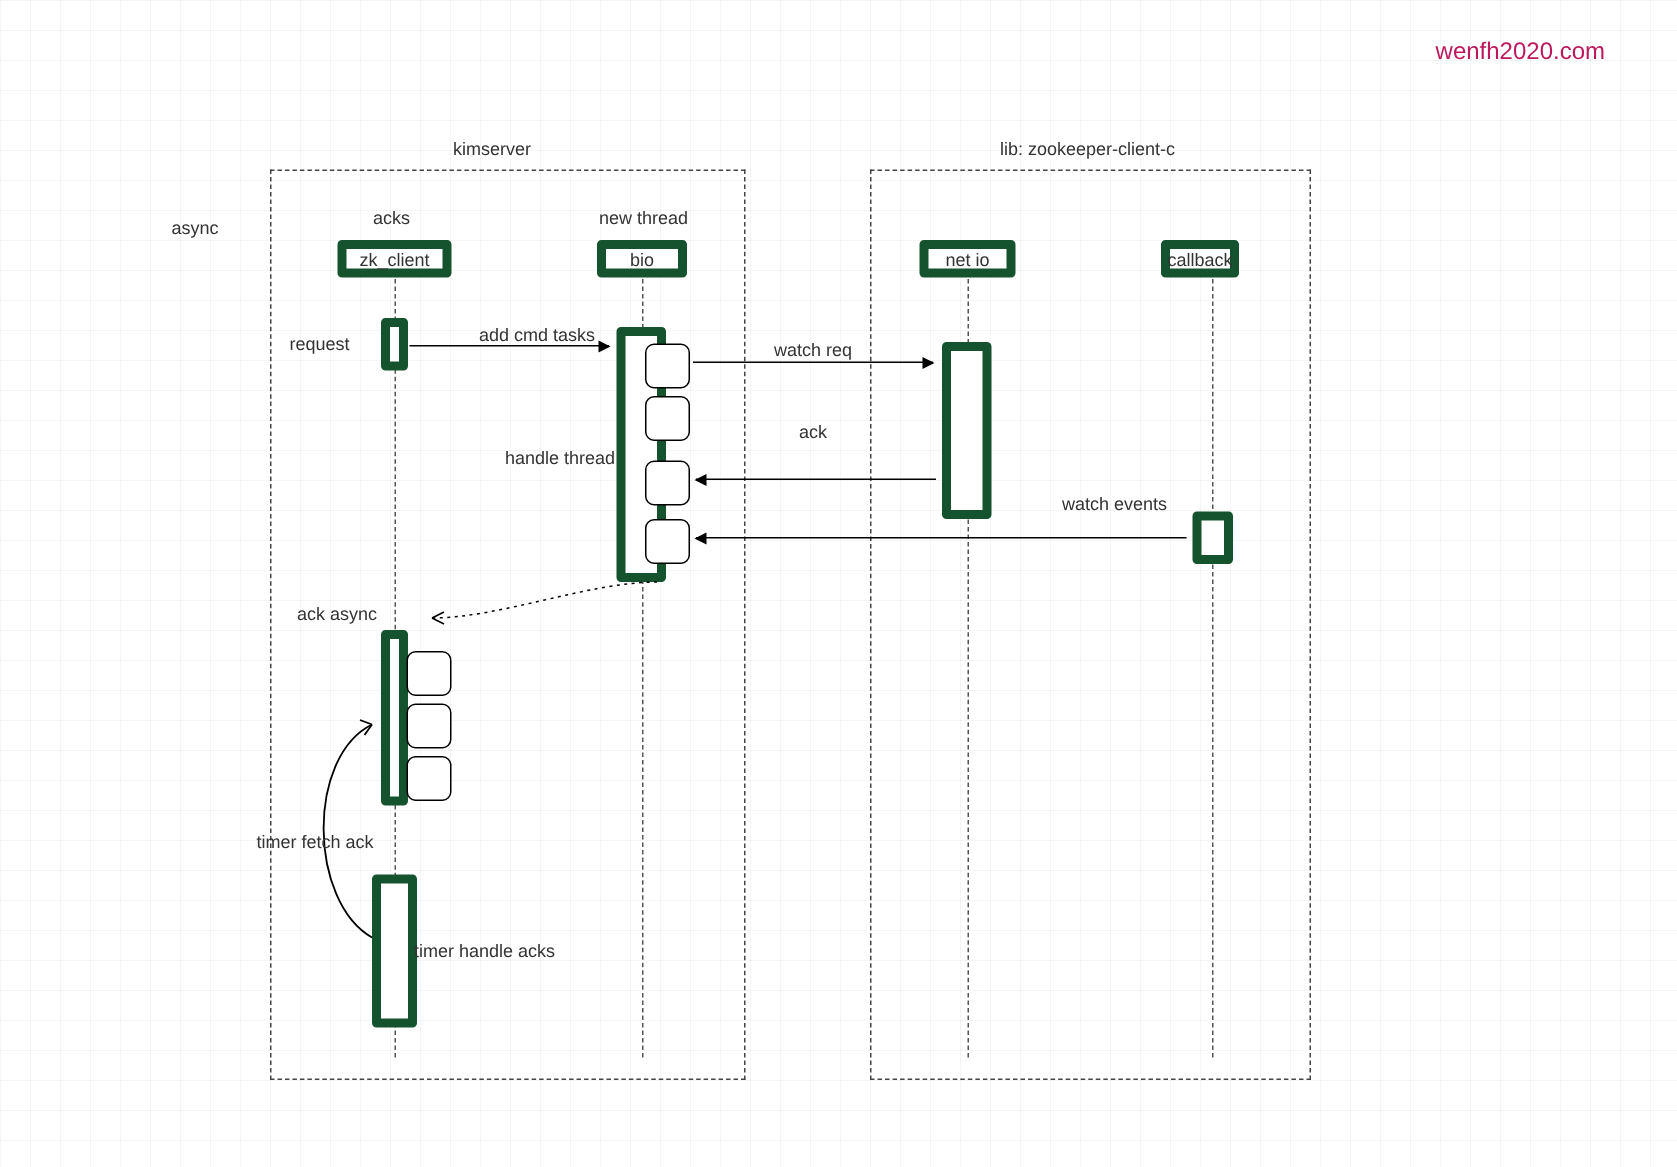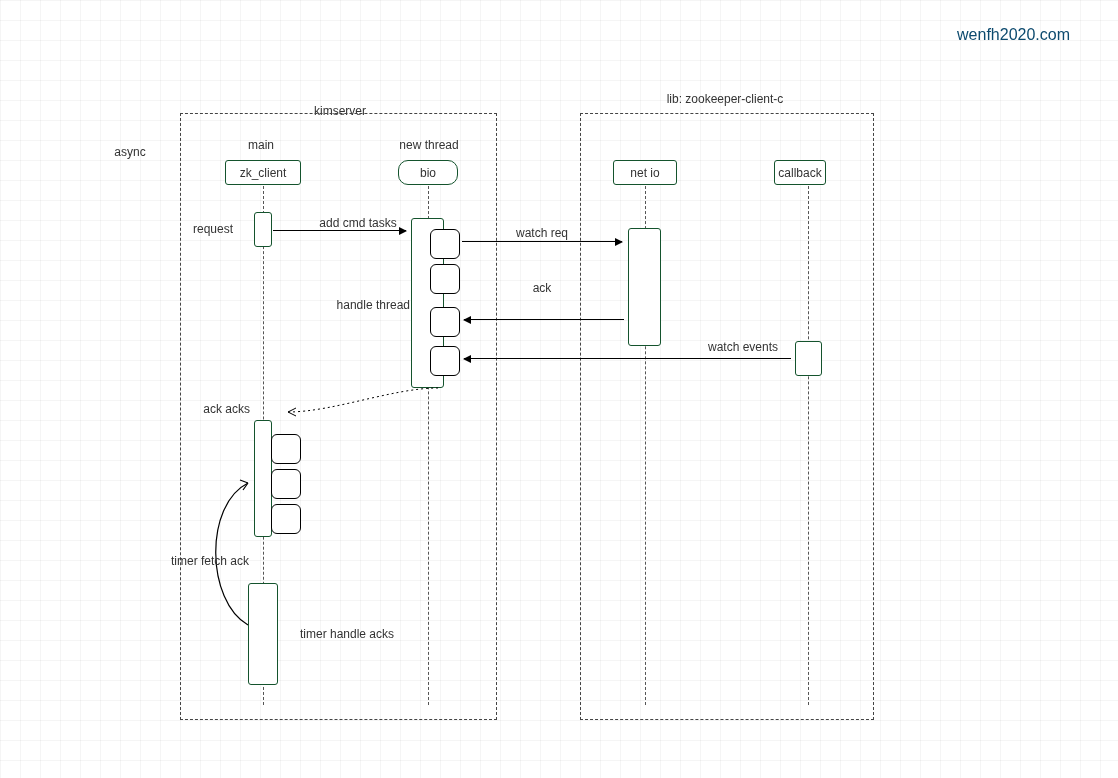--- a/index.html
+++ b/index.html
@@ -11,60 +11,60 @@
     linear-gradient(to right, rgba(0,0,0,0.04) 1px, transparent 1px) 0 0 / 20px 20px,
     linear-gradient(to bottom, rgba(0,0,0,0.04) 1px, transparent 1px) 0 0 / 20px 20px,
     #fff;
   width: 1118px;
   height: 778px;
   overflow: hidden;
   position: relative;
 }
 .stage { position:absolute; left:0; top:0; width:1118px; height:778px; }
 .label { position:absolute; white-space:nowrap; text-align:center; }
-.box-solid { position:absolute; background:#fff; border:1px solid #14532d; border-radius:3px; display:flex; align-items:center; justify-content:center; }
+.box-solid { position:absolute; background:#fff; border:6px solid #14532d; border-radius:3px; display:flex; align-items:center; justify-content:center; }
 .box-round { position:absolute; background:#fff; border:1px solid #000; border-radius:6px; }
 .dashed-rect { position:absolute; border:1px dashed #444; background:transparent; }
 .vline { position:absolute; width:0; border-left:1px dashed #555; }
 .arrow-h { position:absolute; height:0; border-top:1px solid #000; }
 .arrow-h::after {
   content:""; position:absolute; top:-4px; width:0; height:0;
   border-top:4px solid transparent; border-bottom:4px solid transparent;
 }
 .arrow-h.right::after { right:-1px; border-left:8px solid #000; }
 .arrow-h.left::after  { left:-1px;  border-right:8px solid #000; }
-.wm { position:absolute; right:48px; top:26px; color:#0c4a6e; font-size:16px; }
+.wm { position:absolute; right:48px; top:26px; color:#be185d; font-size:16px; }
 .curved { position:absolute; }
 </style>
 </head>
 <body>
 
 <div class="stage">
 
   <div class="wm">wenfh2020.com</div>
 
-  <div class="label" style="left:290px; top:92px; width:100px;margin-top:12px;">kimserver</div>
+  <div class="label" style="left:278px; top:92px; width:100px;">kimserver</div>
   <div class="label" style="left:630px; top:92px; width:190px;">lib: zookeeper-client-c</div>
   <div class="label" style="left:100px; top:145px; width:60px;">async</div>
 
   <div class="dashed-rect" style="left:180px; top:113px; width:317px; height:607px;"></div>
   <div class="dashed-rect" style="left:580px; top:113px; width:294px; height:607px;"></div>
 
-  <div class="label" style="left:231px; top:138px; width:60px;">main</div>
+  <div class="label" style="left:231px; top:138px; width:60px;">acks</div>
   <div class="label" style="left:389px; top:138px; width:80px;">new thread</div>
 
   <div class="vline" style="left:263px; top:186px; height:519px;"></div>
   <div class="vline" style="left:428px; top:186px; height:519px;"></div>
   <div class="vline" style="left:645px; top:186px; height:519px;"></div>
   <div class="vline" style="left:808px; top:186px; height:519px;"></div>
 
   <div class="box-solid" style="left:225px; top:160px; width:76px; height:25px;">
     <span>zk_client</span>
   </div>
-  <div class="box-solid" style="left:398px; top:160px; width:60px; height:25px;border-radius:10px;">
+  <div class="box-solid" style="left:398px; top:160px; width:60px; height:25px;">
     <span>bio</span>
   </div>
   <div class="box-solid" style="left:613px; top:160px; width:64px; height:25px;text-align:center;">
     <span>net io</span>
   </div>
   <div class="box-solid" style="left:774px; top:160px; width:52px; height:25px;">
     <span>callback</span>
   </div>
 
   <div class="box-solid" style="left:254px; top:212px; width:18px; height:35px; border-radius:3px;"></div>
@@ -86,35 +86,35 @@
 
   <div class="arrow-h right" style="left:462px; top:241px; width:160px;"></div>
   <div class="label" style="left:512px; top:226px; width:60px;">watch req</div>
 
   <div class="arrow-h left" style="left:464px; top:319px; width:160px;"></div>
   <div class="label" style="left:522px; top:281px; width:40px;">ack</div>
 
   <div class="label" style="left:320px; top:298px; width:90px; text-align:right;">handle thread</div>
 
   <div class="arrow-h left" style="left:464px; top:358px; width:327px;"></div>
-  <div class="label" style="left:698px; top:340px; width:90px;">watch events</div>
+  <div class="label" style="left:698px; top:329px; width:90px;">watch events</div>
 
   <svg class="curved" style="left:263px; top:384px; width:182px; height:36px;" viewBox="0 0 182 36">
     <path d="M 175 4 C 130 4, 70 28, 25 28" stroke="#000" stroke-width="1" fill="none" stroke-dasharray="2 3"></path>
     <path d="M 25 28 l 8 -4 m -8 4 l 8 4" stroke="#000" stroke-width="1" fill="none"></path>
   </svg>
-  <div class="label" style="left:198px; top:402px; width:52px; text-align:right;">ack acks</div>
+  <div class="label" style="left:198px; top:402px; width:52px; text-align:right;">ack async</div>
 
   <div class="box-solid" style="left:254px; top:420px; width:18px; height:117px; border-radius:3px;"></div>
   <div class="box-round" style="left:271px; top:434px; width:30px; height:30px;"></div>
   <div class="box-round" style="left:271px; top:469px; width:30px; height:30px;"></div>
   <div class="box-round" style="left:271px; top:504px; width:30px; height:30px;"></div>
 
   <div class="box-solid" style="left:248px; top:583px; width:30px; height:102px; border-radius:3px;"></div>
-  <div class="label" style="left:300px; top:627px; width:120px; text-align:left;">timer handle acks</div>
+  <div class="label" style="left:276px; top:627px; width:120px; text-align:left;">timer handle acks</div>
 
   <svg class="curved" style="left:198px; top:475px; width:70px; height:155px;" viewBox="0 0 70 155">
     <path d="M 50 150 C 8 126, 6 30, 50 8" stroke="#000" stroke-width="1.2" fill="none"></path>
     <path d="M 50 8 l -8 -3 m 8 3 l -5 7" stroke="#000" stroke-width="1.2" fill="none"></path>
   </svg>
   <div class="label" style="left:160px; top:554px; width:100px; text-align:center;">timer fetch ack</div>
 
 </div>
 
 </body></html>

